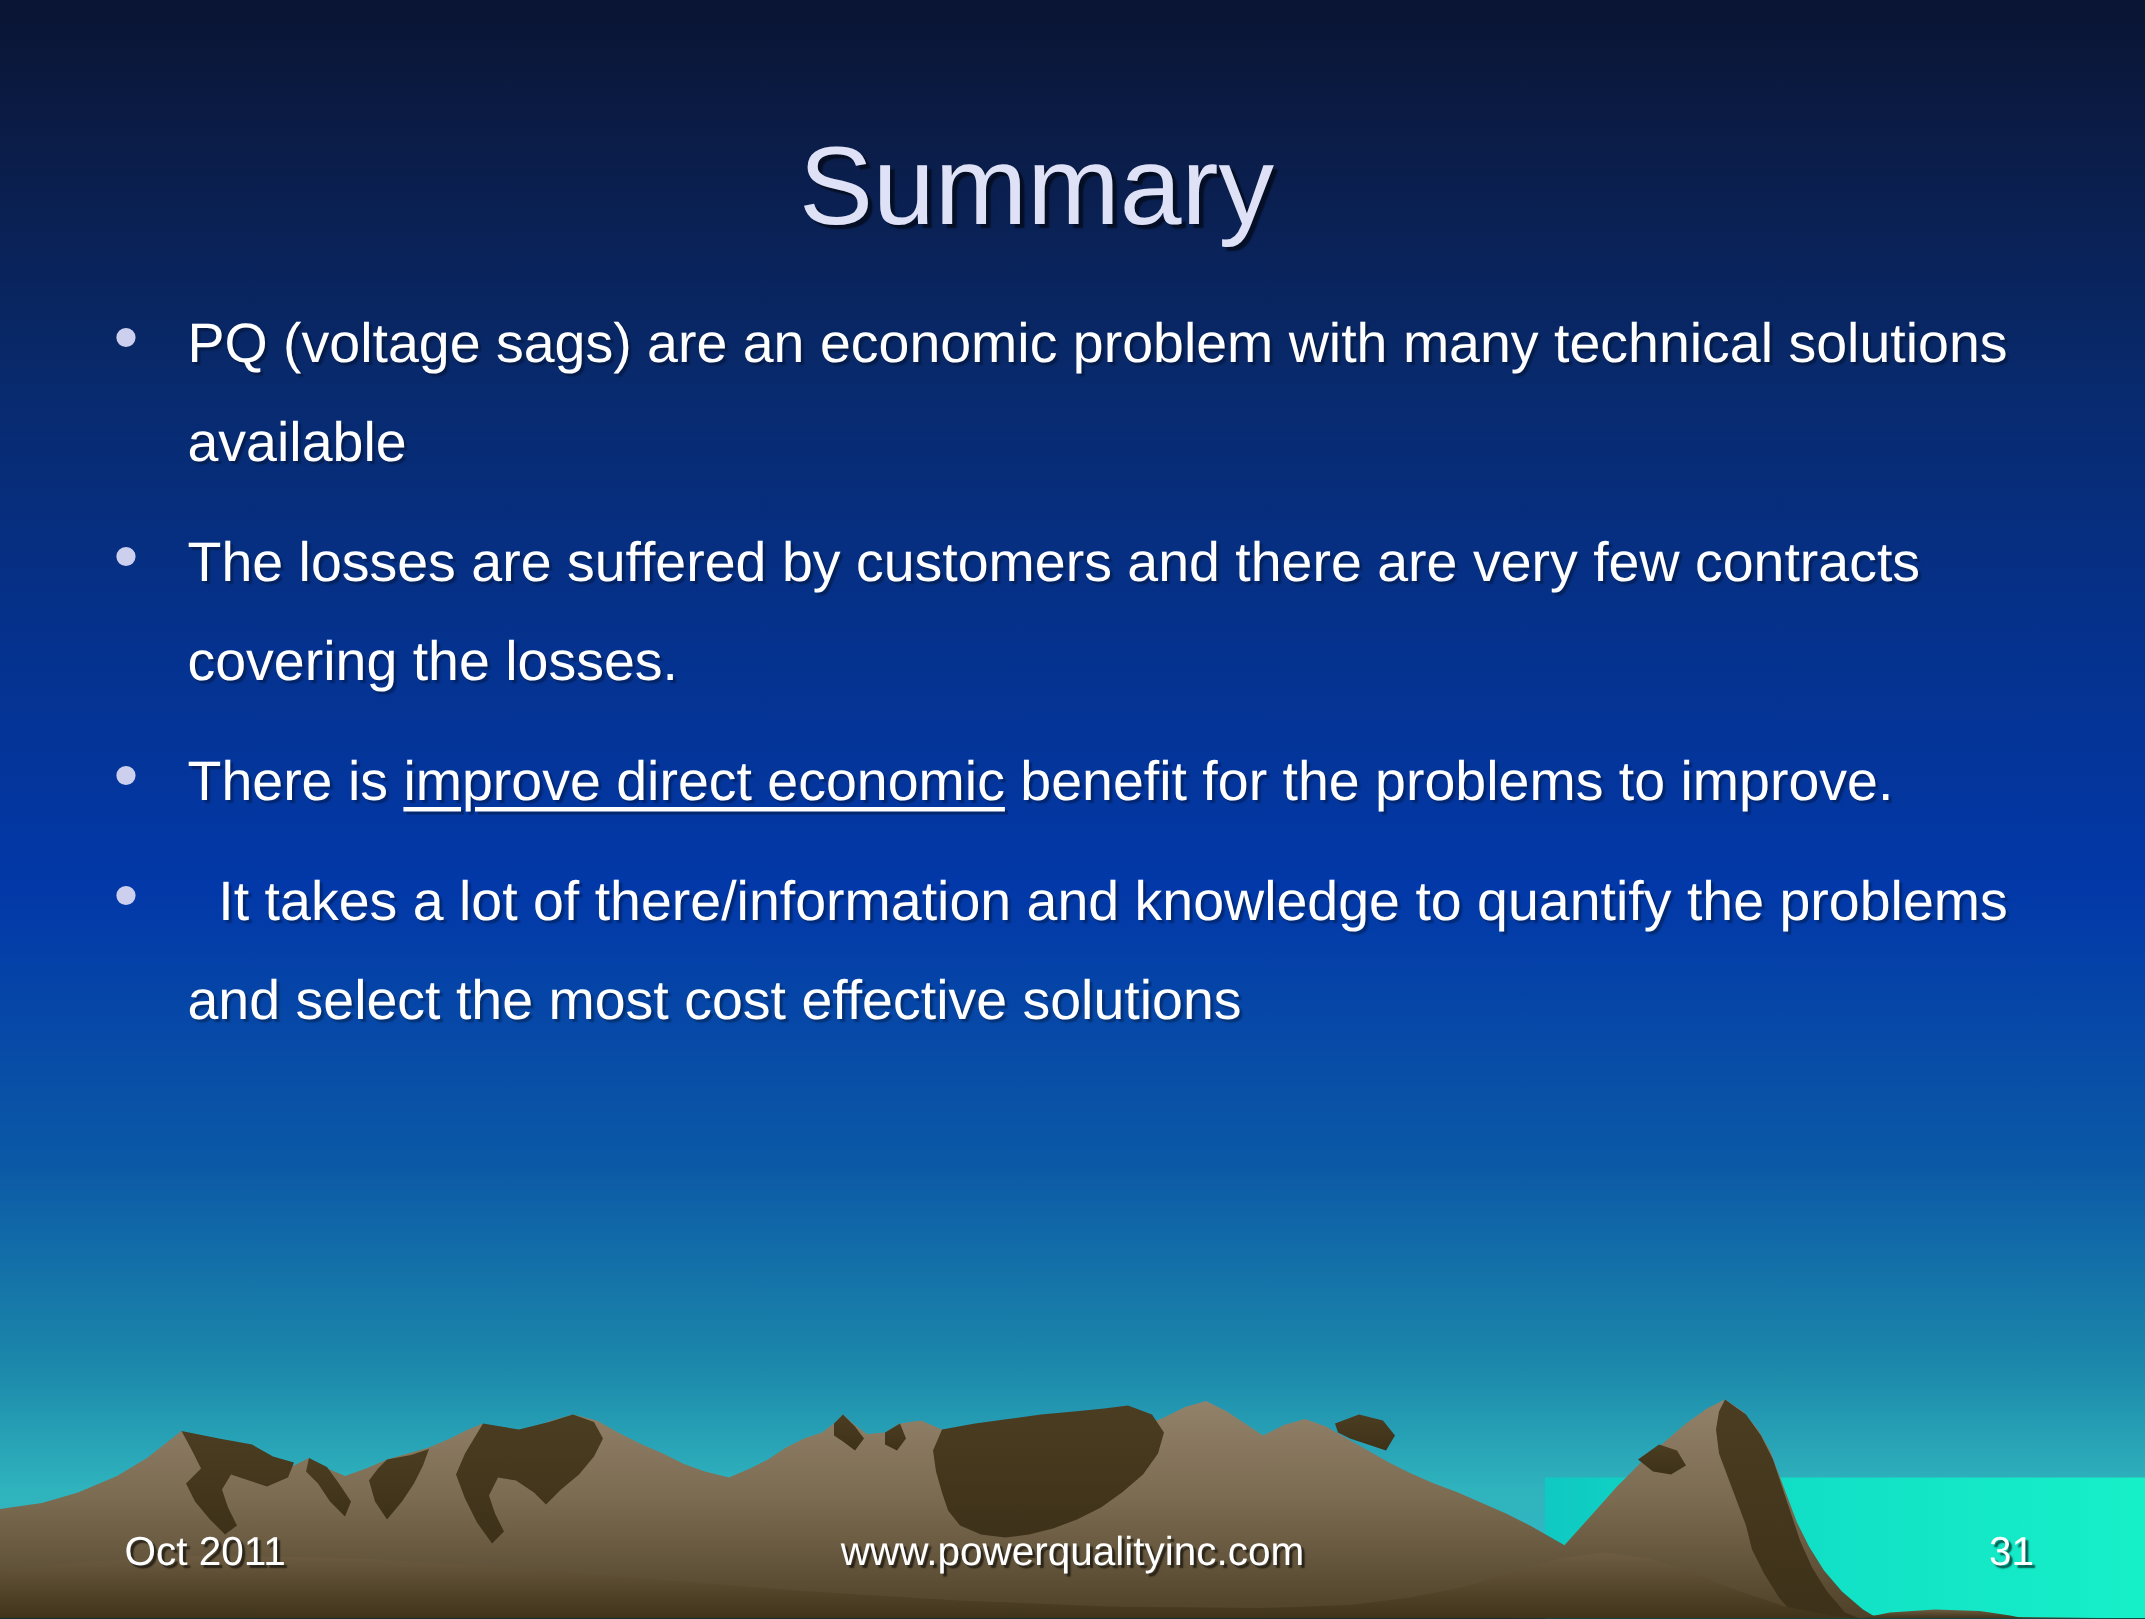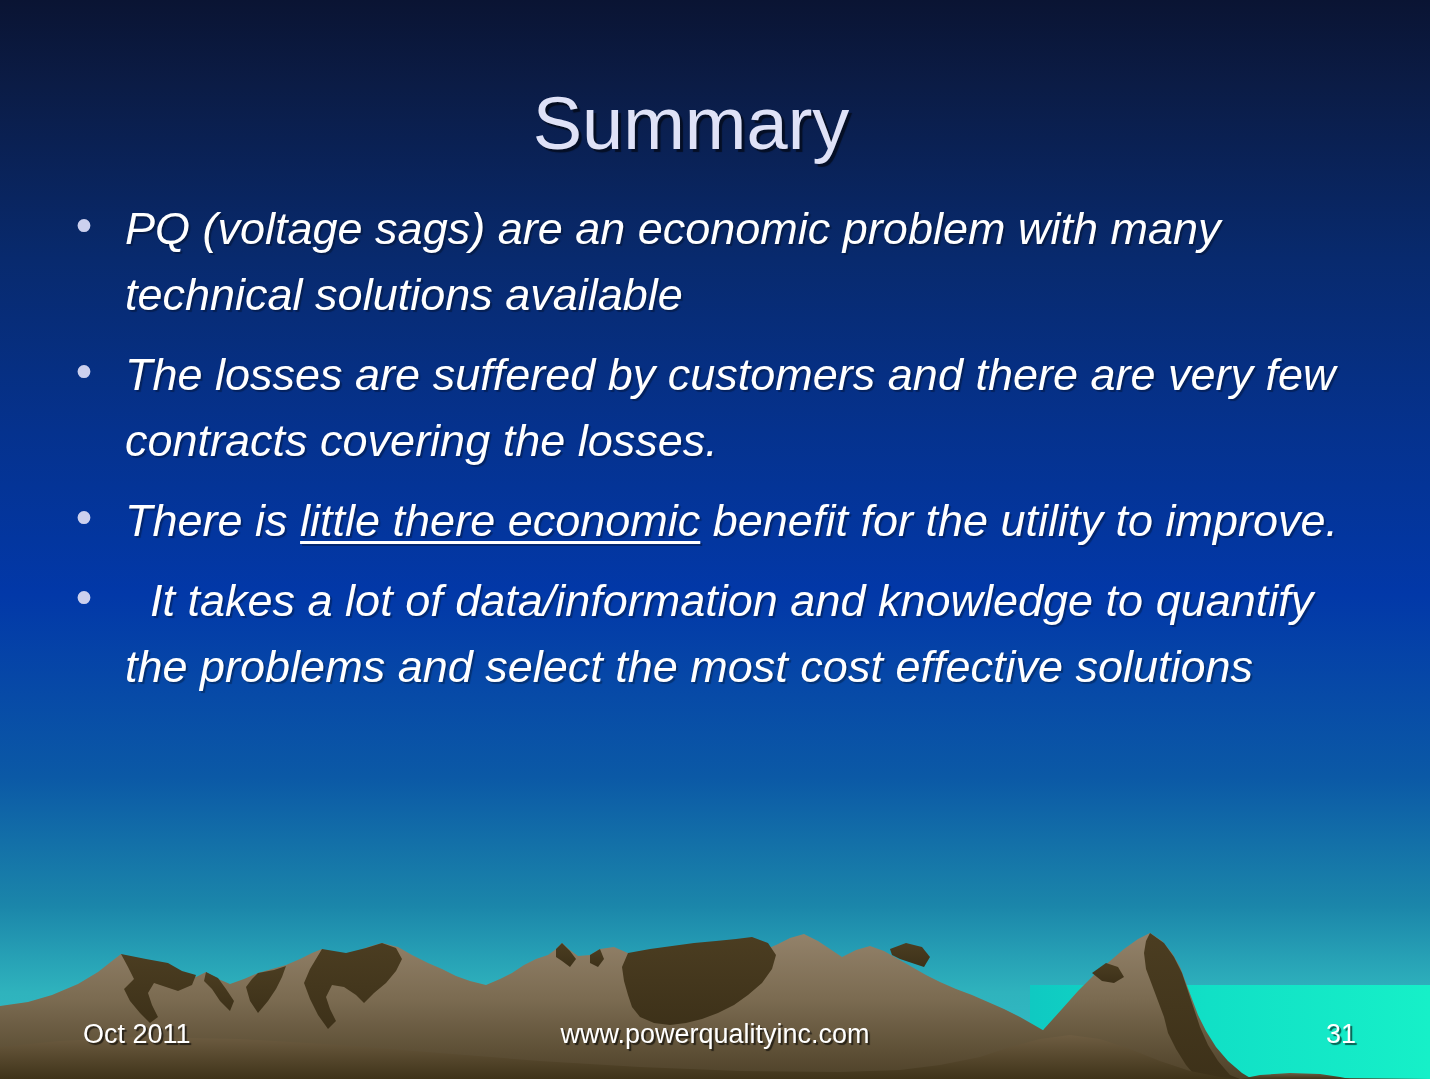--- a/index.html
+++ b/index.html
@@ -82,26 +82,25 @@
     font-size: 44px;
     line-height: 62px;
     color: #ccd0ee;
     text-align: left;
     padding-left: 13px;
     box-sizing: border-box;
     font-family: "DejaVu Sans", sans-serif;
   }
   .bullet-text {
     flex: 1 1 auto;
-    font-size: 45px;
+    font-size: 37px;
     line-height: 66px;
     color: #ffffff;
     text-shadow: 2px 2px 1px rgba(0,0,0,0.30);
     white-space: pre-wrap;
-    font-style: italic;
   }
   .bullet-text .u {
     text-decoration: underline;
     text-decoration-thickness: 3px;
     text-underline-offset: 5px;
   }
 
   
   .footer-item {
     position: absolute;
@@ -224,26 +223,26 @@
       <div class="bullet-text"><span>PQ (voltage sags) are an economic problem with many technical solutions available</span></div>
     </div>
 
     <div class="bullet-row">
       <div class="bullet-dot">•</div>
       <div class="bullet-text"><span>The losses are suffered by customers and there are very few contracts covering the losses.</span></div>
     </div>
 
     <div class="bullet-row">
       <div class="bullet-dot">•</div>
-      <div class="bullet-text"><span>There is </span><span class="u">little there economic</span><span> benefit for the utility to improve.</span></div>
-    </div>
-
-    <div class="bullet-row">
-      <div class="bullet-dot">•</div>
-      <div class="bullet-text"><span>  It takes a lot of data/information and knowledge to quantify the problems and select the most cost effective solutions</span></div>
+      <div class="bullet-text"><span>There is </span><span class="u">improve direct economic</span><span> benefit for the problems to improve.</span></div>
+    </div>
+
+    <div class="bullet-row">
+      <div class="bullet-dot">•</div>
+      <div class="bullet-text"><span>  It takes a lot of there/information and knowledge to quantify the problems and select the most cost effective solutions</span></div>
     </div>
 
   </div>
 
   <div class="footer-item footer-date">Oct 2011</div>
   <div class="footer-item footer-url">www.powerqualityinc.com</div>
   <div class="footer-item footer-number">31</div>
 
 </div>
 

